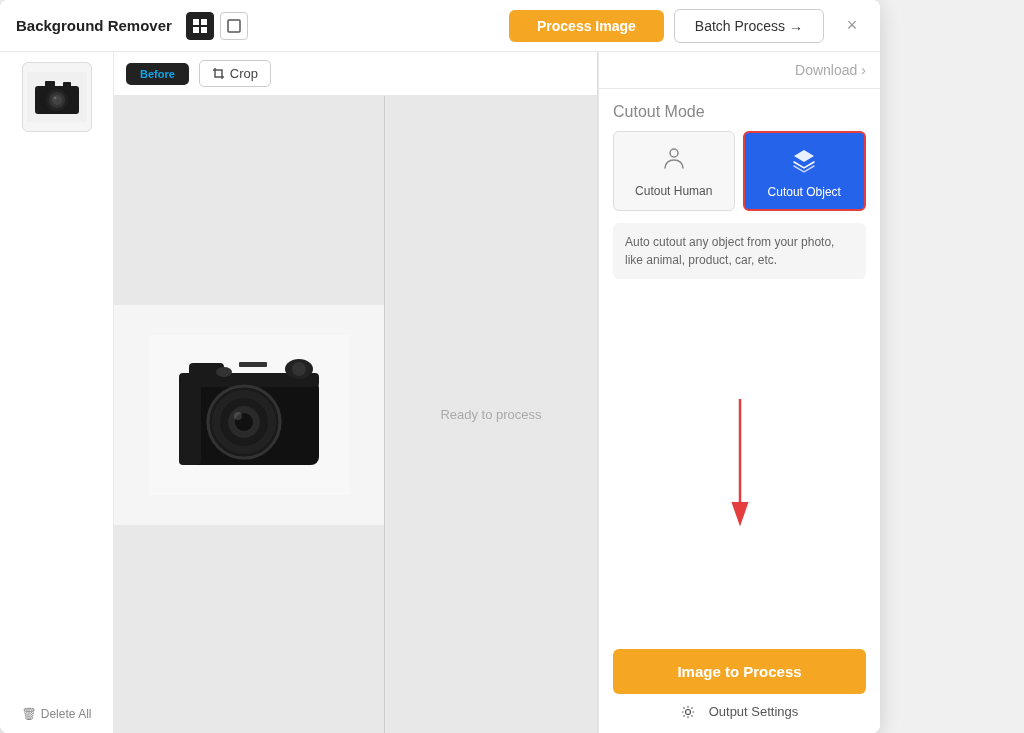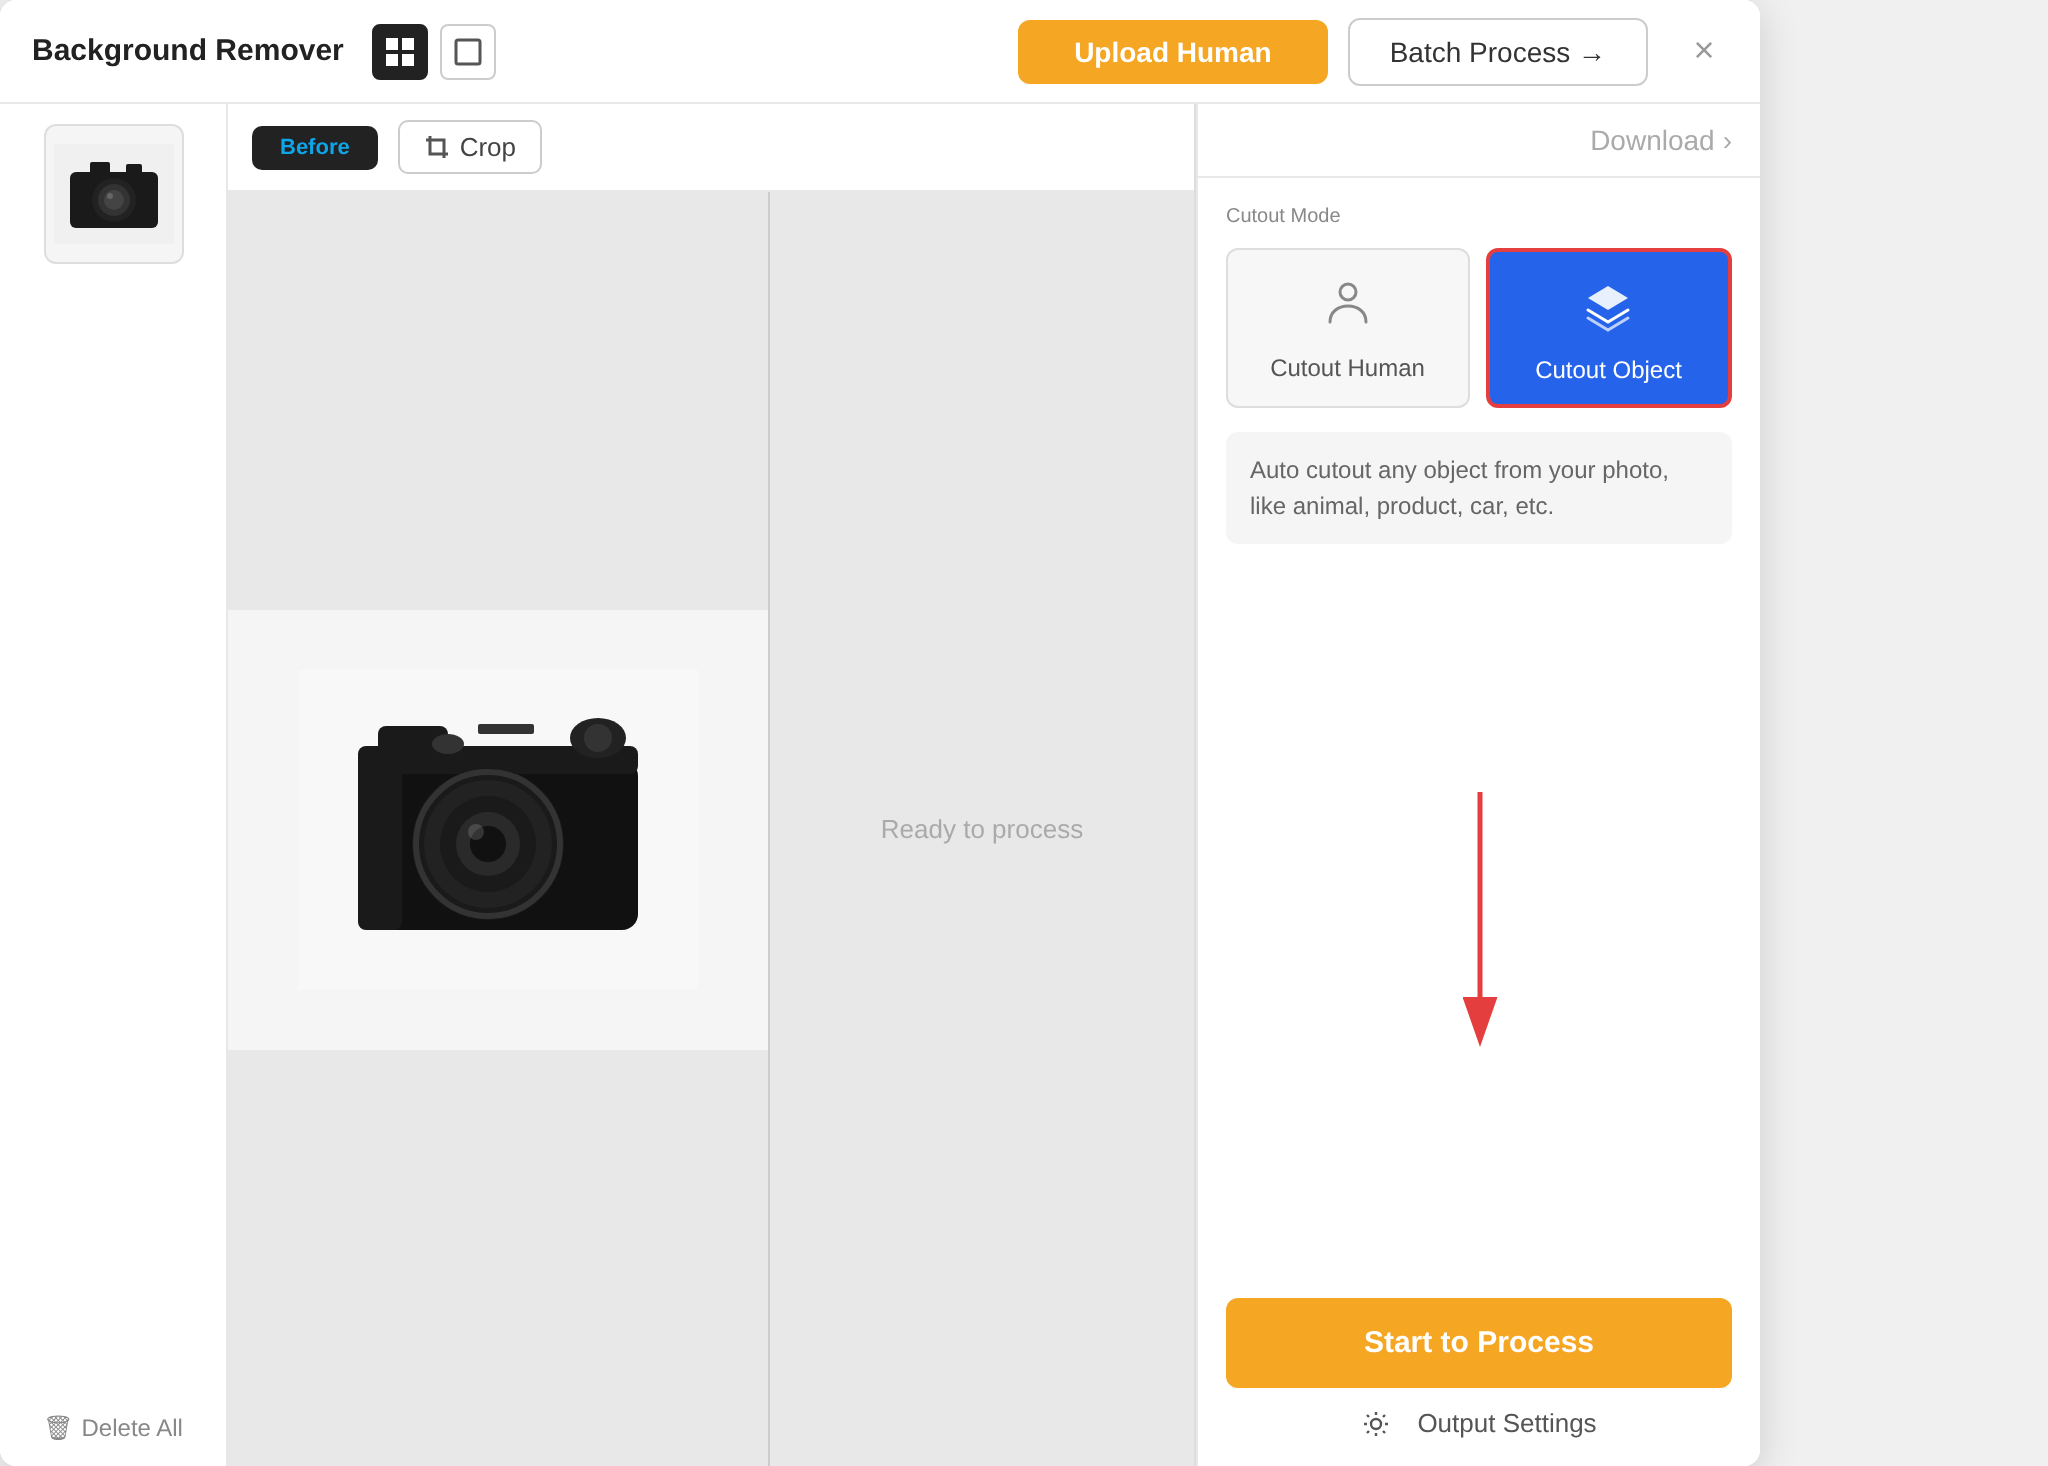--- a/index.html
+++ b/index.html
@@ -220,21 +220,21 @@
       color: #aaa;
       cursor: pointer;
     }
     .right-content {
       padding: 14px;
       flex: 1;
       display: flex;
       flex-direction: column;
     }
     .cutout-mode-label {
-      font-size: 10px;
+      font-size: 16px;
       color: #888;
       margin-bottom: 10px;
     }
     .mode-buttons {
       display: flex;
       gap: 8px;
       margin-bottom: 12px;
     }
     .mode-btn {
       flex: 1;
@@ -318,21 +318,21 @@
           <rect x="0" y="8" width="6" height="6"></rect>
             <rect x="8" y="8" width="6" height="6"></rect>
         </svg>
       </button>
       <button class="view-btn">
         <svg width="14" height="14" viewBox="0 0 14 14" fill="currentColor">
           <rect x="1" y="1" width="12" height="12" rx="1" fill="none" stroke="currentColor" stroke-width="1.5"></rect>
         </svg>
       </button>
     </div>
-    <button class="upload-btn">Upload Human</button>
+    <button class="upload-btn">Process Image</button>
     <button class="batch-btn">Batch Process →</button>
     <button class="close-btn">×</button>
   </div>
 
   <div class="main-body">
 
     <div class="sidebar">
       <div class="history-item">
 
         <svg class="camera-thumb" viewBox="0 0 60 50" xmlns="http://www.w3.org/2000/svg">
@@ -446,21 +446,21 @@
               <marker id="arrowhead" markerWidth="10" markerHeight="7" refX="5" refY="3.5" orient="auto">
                 <polygon points="0 0, 10 3.5, 0 7" fill="#e53e3e"></polygon>
               </marker>
             </defs>
             <line x1="30" y1="10" x2="30" y2="125" stroke="#e53e3e" stroke-width="2.5" marker-end="url(#arrowhead)"></line>
           </svg>
         </div>
       </div>
 
       <div class="process-section">
-        <button class="start-btn">Start to Process</button>
+        <button class="start-btn">Image to Process</button>
         <button class="output-settings-btn">
           <svg width="14" height="14" viewBox="0 0 14 14" fill="none" stroke="#555" stroke-width="1.2">
             <circle cx="7" cy="7" r="2.5"></circle>
             <path d="M7 1v1.5M7 11.5V13M1 7h1.5M11.5 7H13M2.5 2.5l1 1M10.5 10.5l1 1M11.5 2.5l-1 1M3.5 10.5l-1 1"></path>
           </svg>
           <span>Output Settings</span>
         </button>
       </div>
     </div>
 

